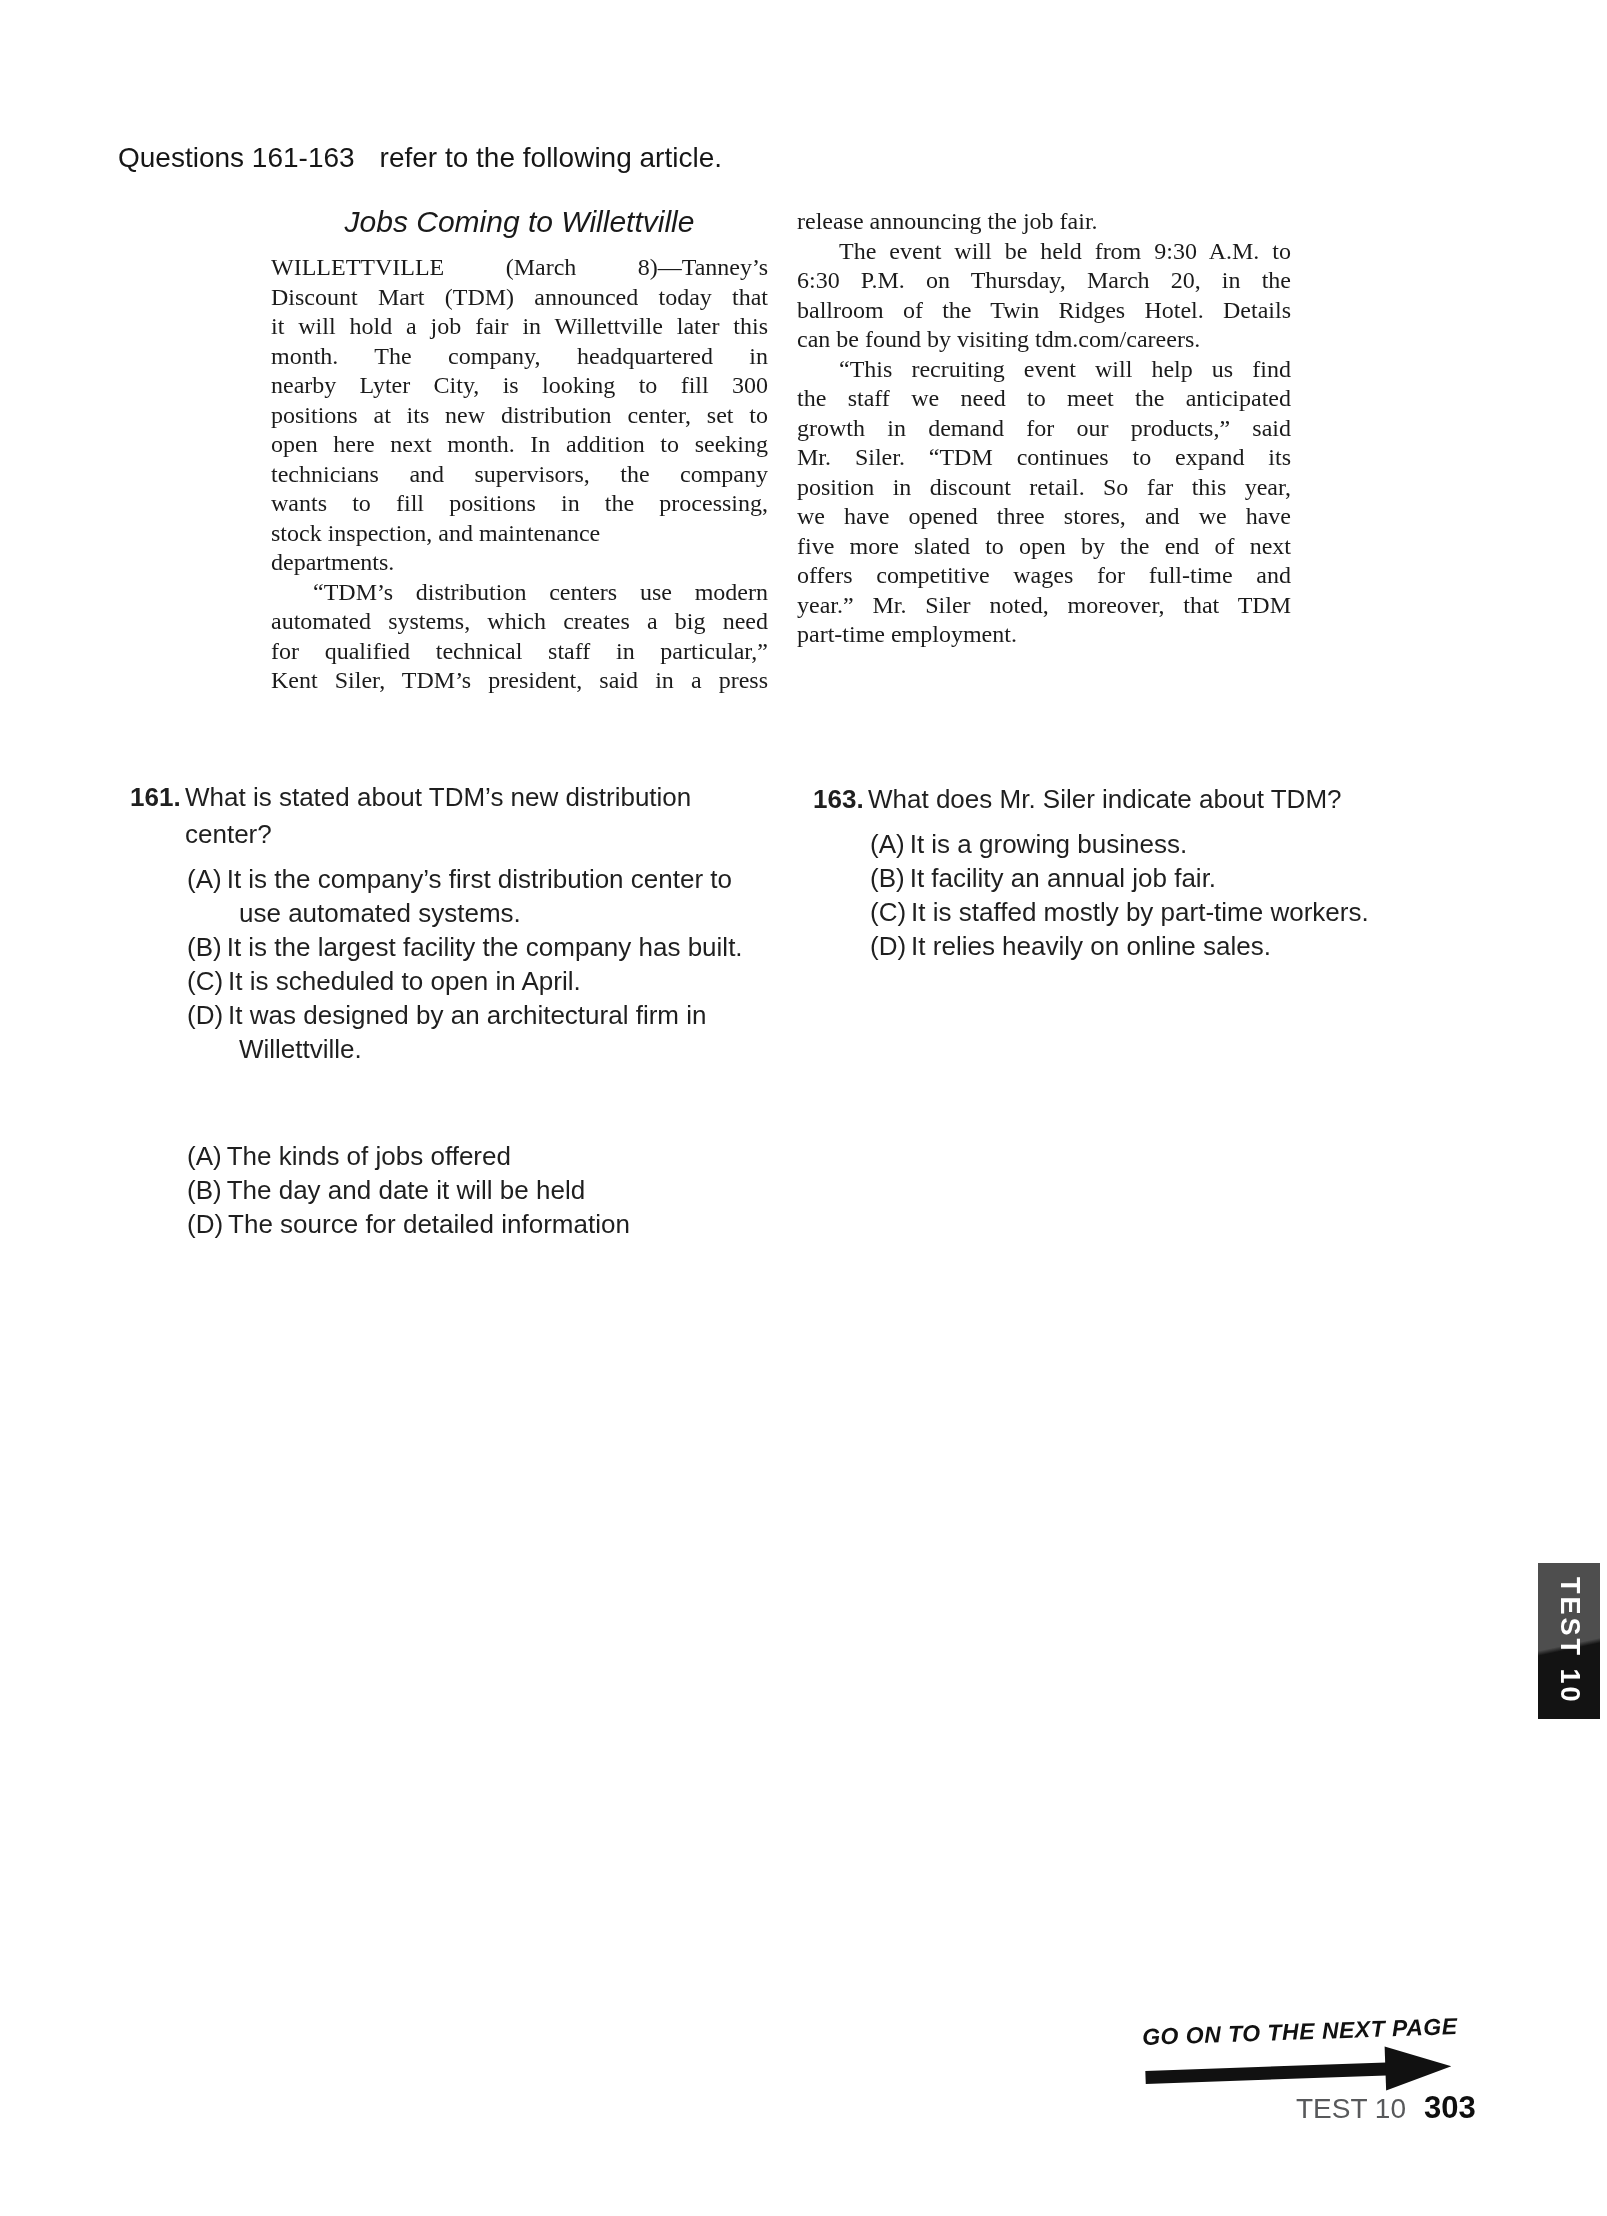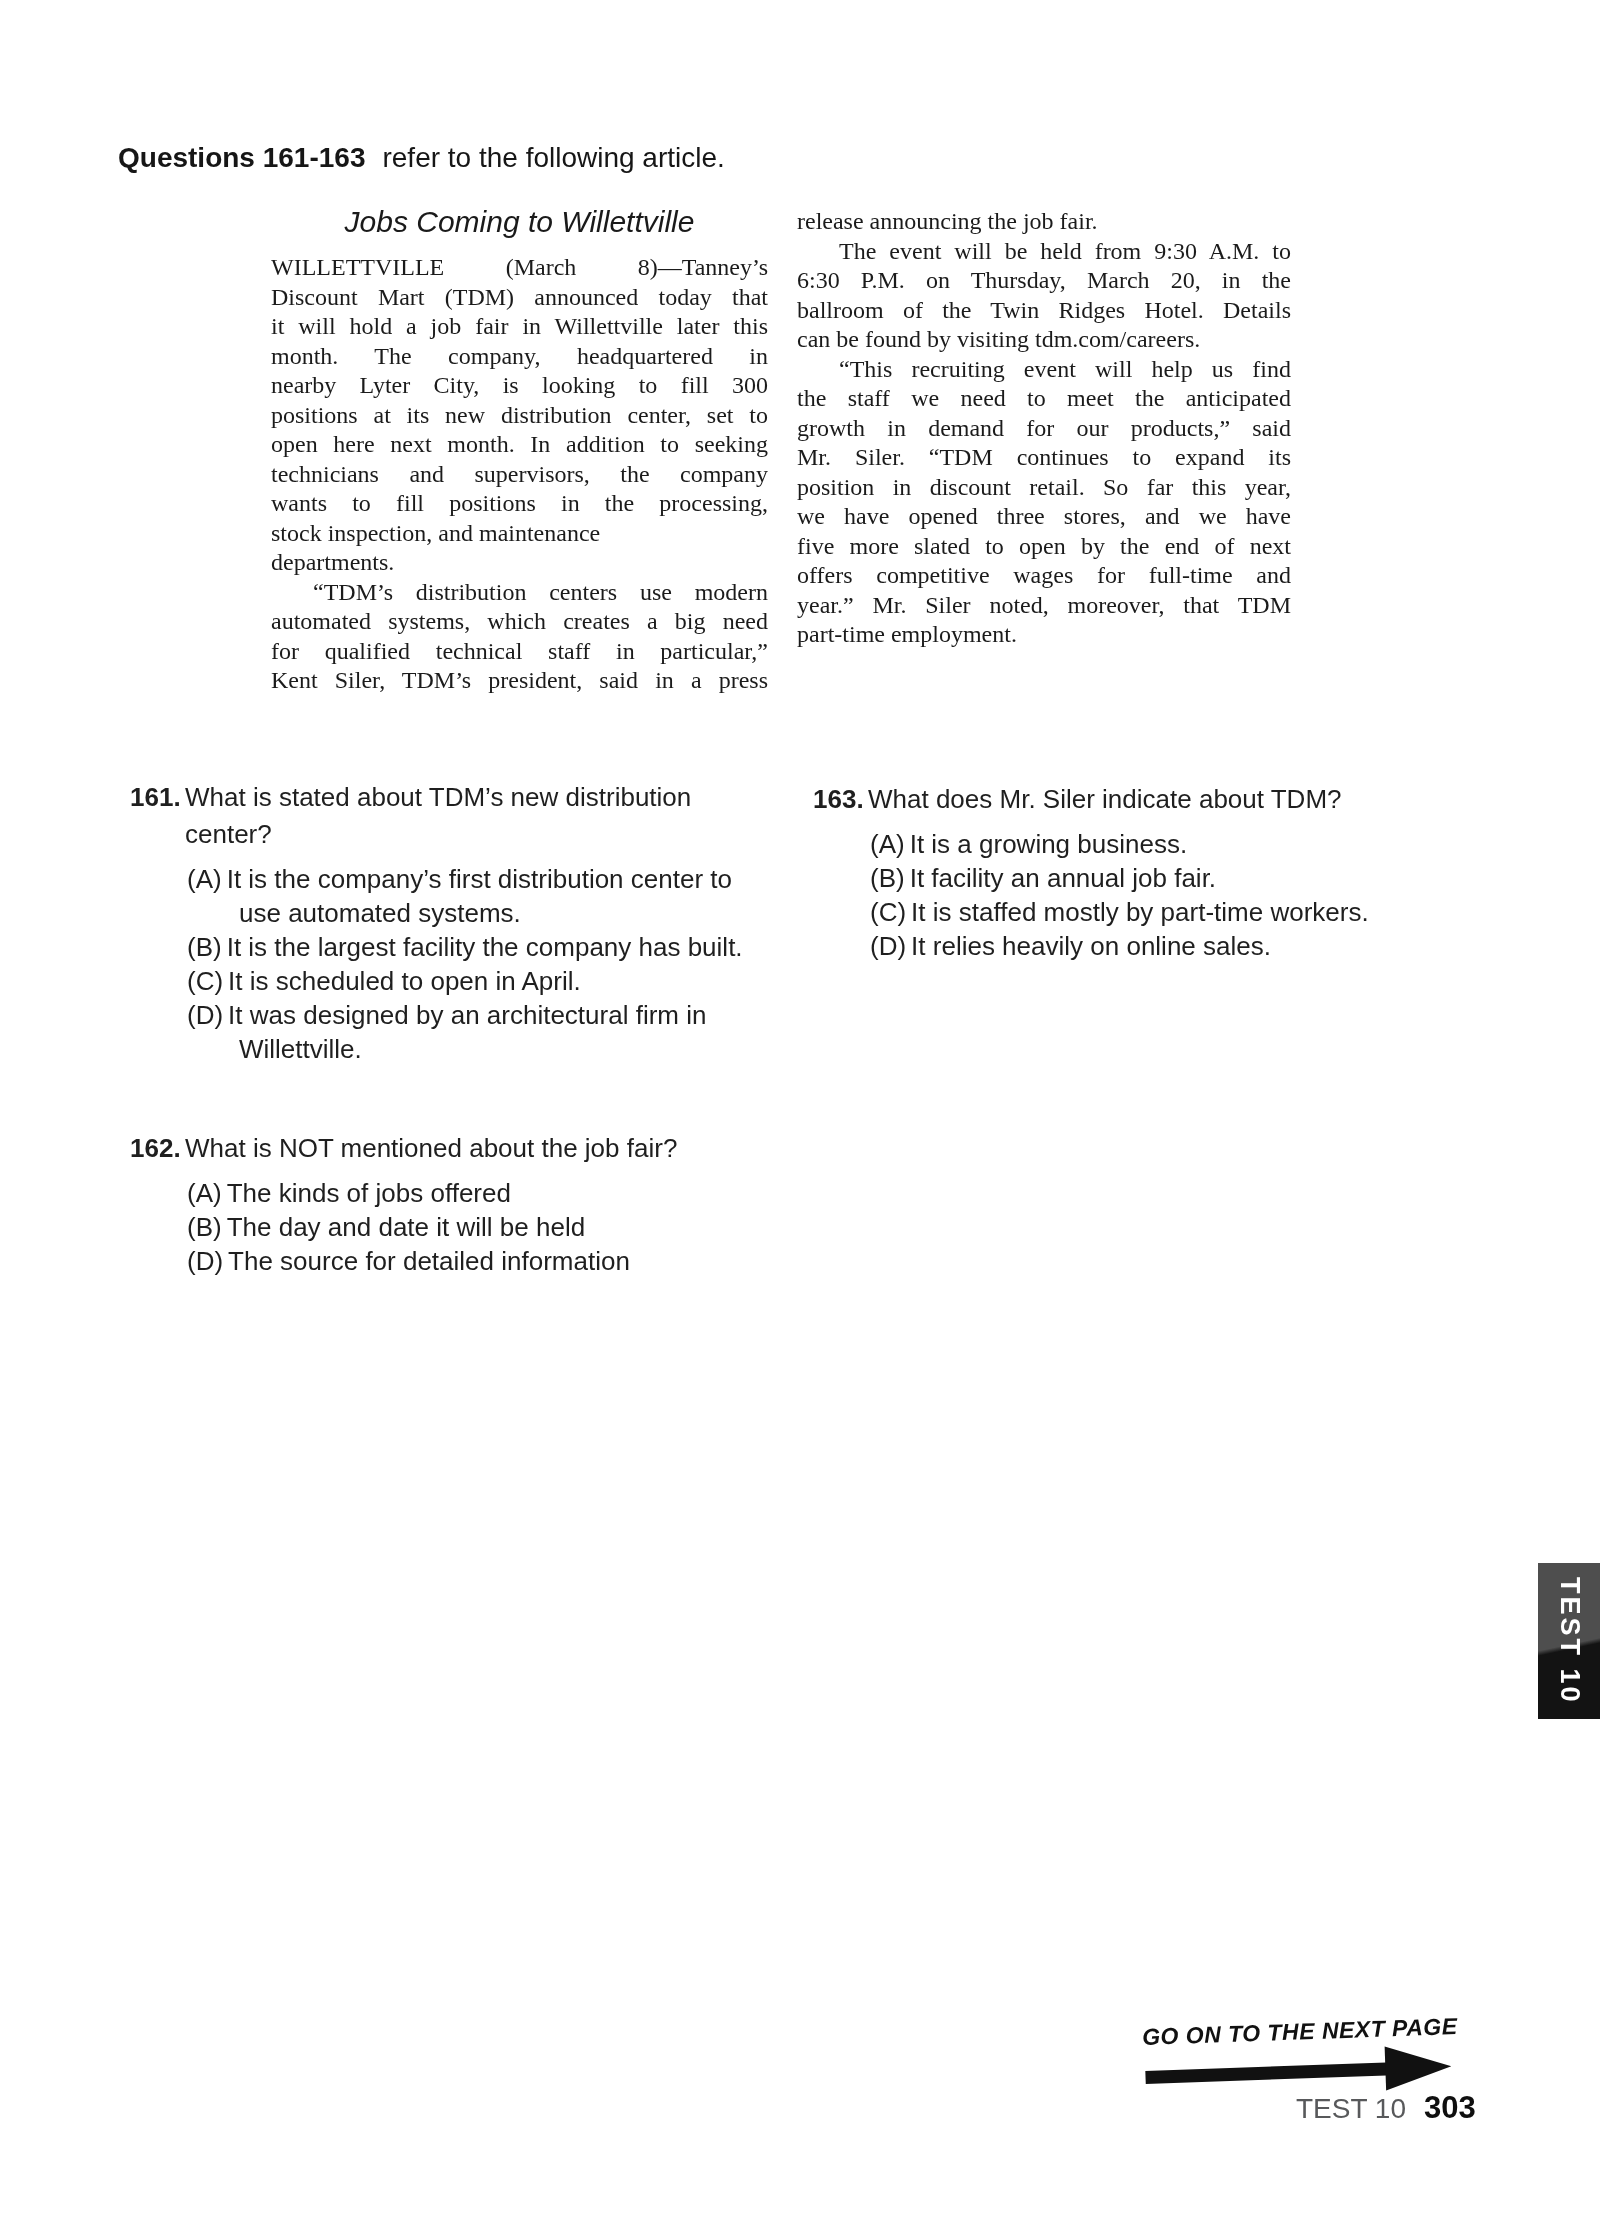--- a/index.html
+++ b/index.html
@@ -10,21 +10,21 @@
     overflow:hidden;
     font-family:"Liberation Sans", sans-serif;
   }
 
   
   .page-header{
     position:absolute;left:118px;top:141px;
     font-size:28px;line-height:34px;color:#161616;
     white-space:nowrap;
   }
-  .page-header .hdr-bold{font-weight:700;margin-right:17px;}
+  .page-header .hdr-bold{font-weight:400;margin-right:25px;}
 
   
   .article-col{
     position:absolute;
     color:#1b1b1b;
   }
   .article-col .ln{
     font-family:"Liberation Serif", serif;
     font-size:24px;line-height:29.5px;
     color:#1b1b1b;
@@ -146,24 +146,20 @@
     </div>
     <div class="options">
       <div class="opt"><span class="opt-label">(A)</span><span>It is the company’s first distribution center to use automated systems.</span></div>
       <div class="opt"><span class="opt-label">(B)</span><span>It is the largest facility the company has built.</span></div>
       <div class="opt"><span class="opt-label">(C)</span><span>It is scheduled to open in April.</span></div>
       <div class="opt"><span class="opt-label">(D)</span><span>It was designed by an architectural firm in Willettville.</span></div>
     </div>
   </div>
 
   <div class="question" id="q162">
-    <div class="q-head">
-      <span class="q-num">162.</span>
-      <div class="q-text">What is NOT mentioned about the job fair?</div>
-    </div>
     <div class="options">
       <div class="opt"><span class="opt-label">(A)</span><span>The kinds of jobs offered</span></div>
       <div class="opt"><span class="opt-label">(B)</span><span>The day and date it will be held</span></div>
       <div class="opt"><span class="opt-label">(D)</span><span>The source for detailed information</span></div>
     </div>
   </div>
 
   <div class="question" id="q163">
     <div class="q-head">
       <span class="q-num">163.</span>

